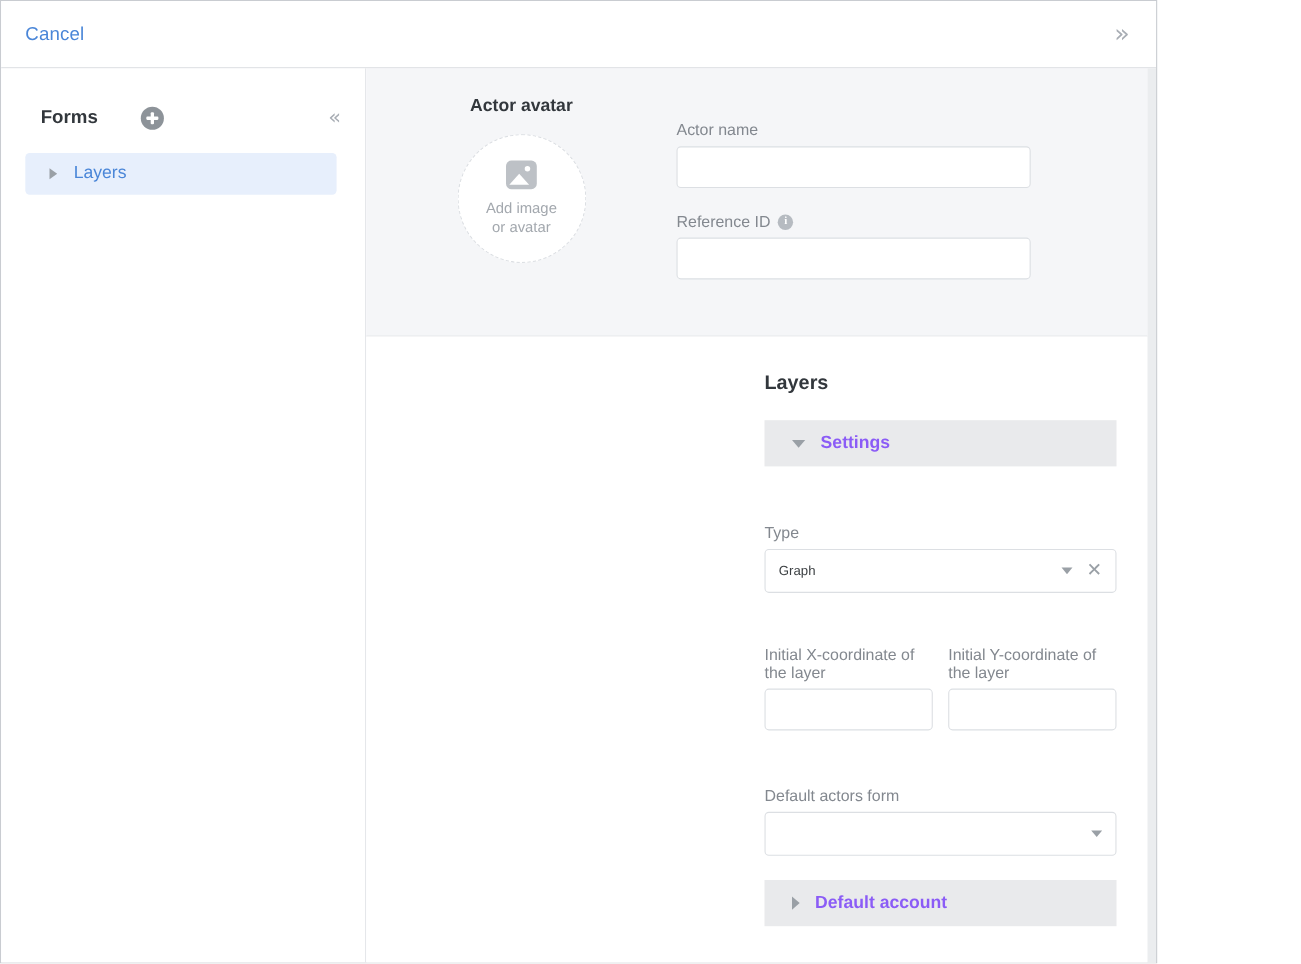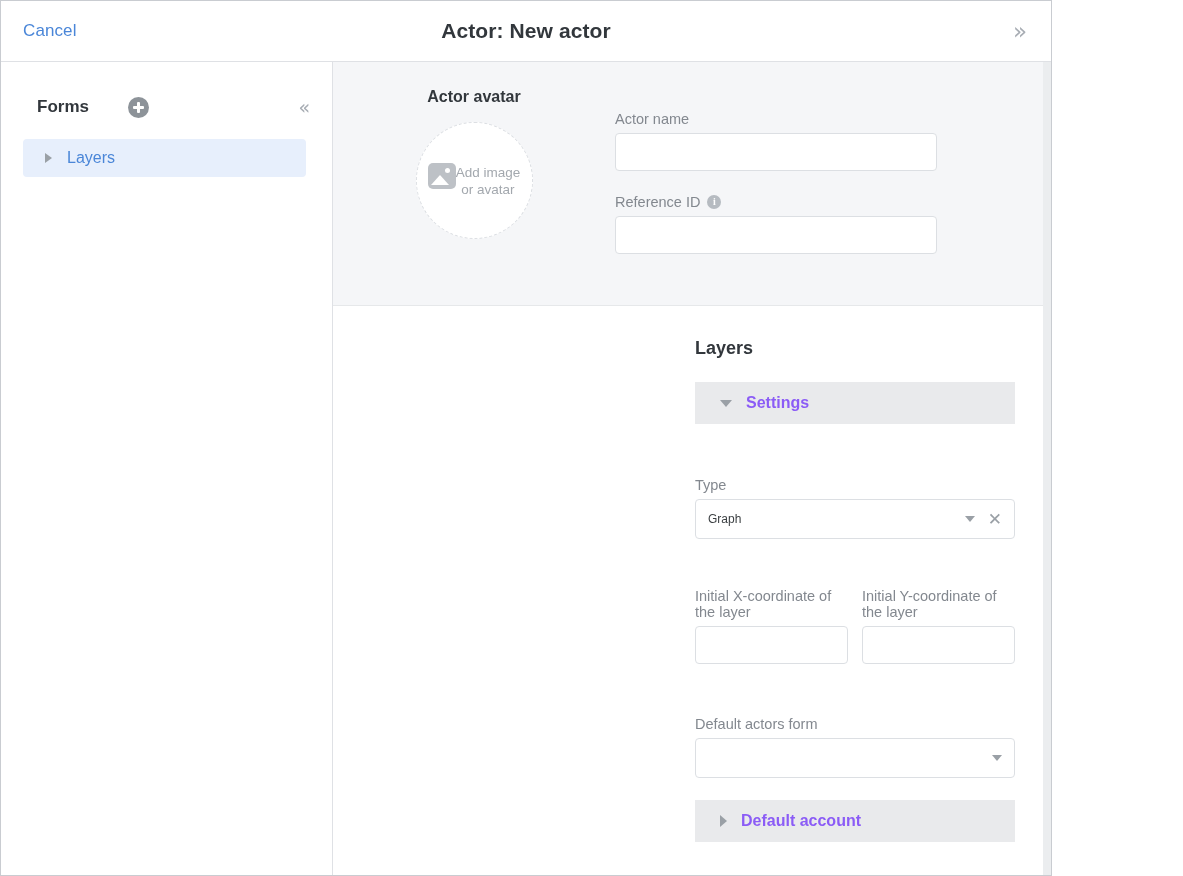--- a/index.html
+++ b/index.html
@@ -187,21 +187,21 @@
     color: #32373c;
     margin-bottom: 16px;
   }
   .avatar-circle {
     width: 115px;
     height: 115px;
     border-radius: 50%;
     background: #ffffff;
     border: 1px dashed #dcdfe3;
     display: flex;
-    flex-direction: row;
+    flex-direction: column;
     align-items: center;
     justify-content: center;
     cursor: pointer;
   }
   .avatar-img-icon {
     width: 28px;
     height: 26px;
     border-radius: 5px;
     background: #bdc1c6;
     position: relative;
@@ -392,21 +392,20 @@
   .mt26 { margin-top: 26px; }
   .mt30 { margin-top: 30px; }
 </style>
 </head>
 <body>
 
 <div class="app">
 
   <div class="header">
     <div class="cancel-btn">Cancel</div>
-    <div class="header-title">Actor: New actor</div>
     <div class="header-expand">»</div>
   </div>
 
   <div class="body-split">
 
     <div class="sidebar">
       <div class="sidebar-head">
         <div class="sidebar-head-title">Forms</div>
         <div class="add-circle"></div>
         <div class="collapse-chevrons">«</div>

